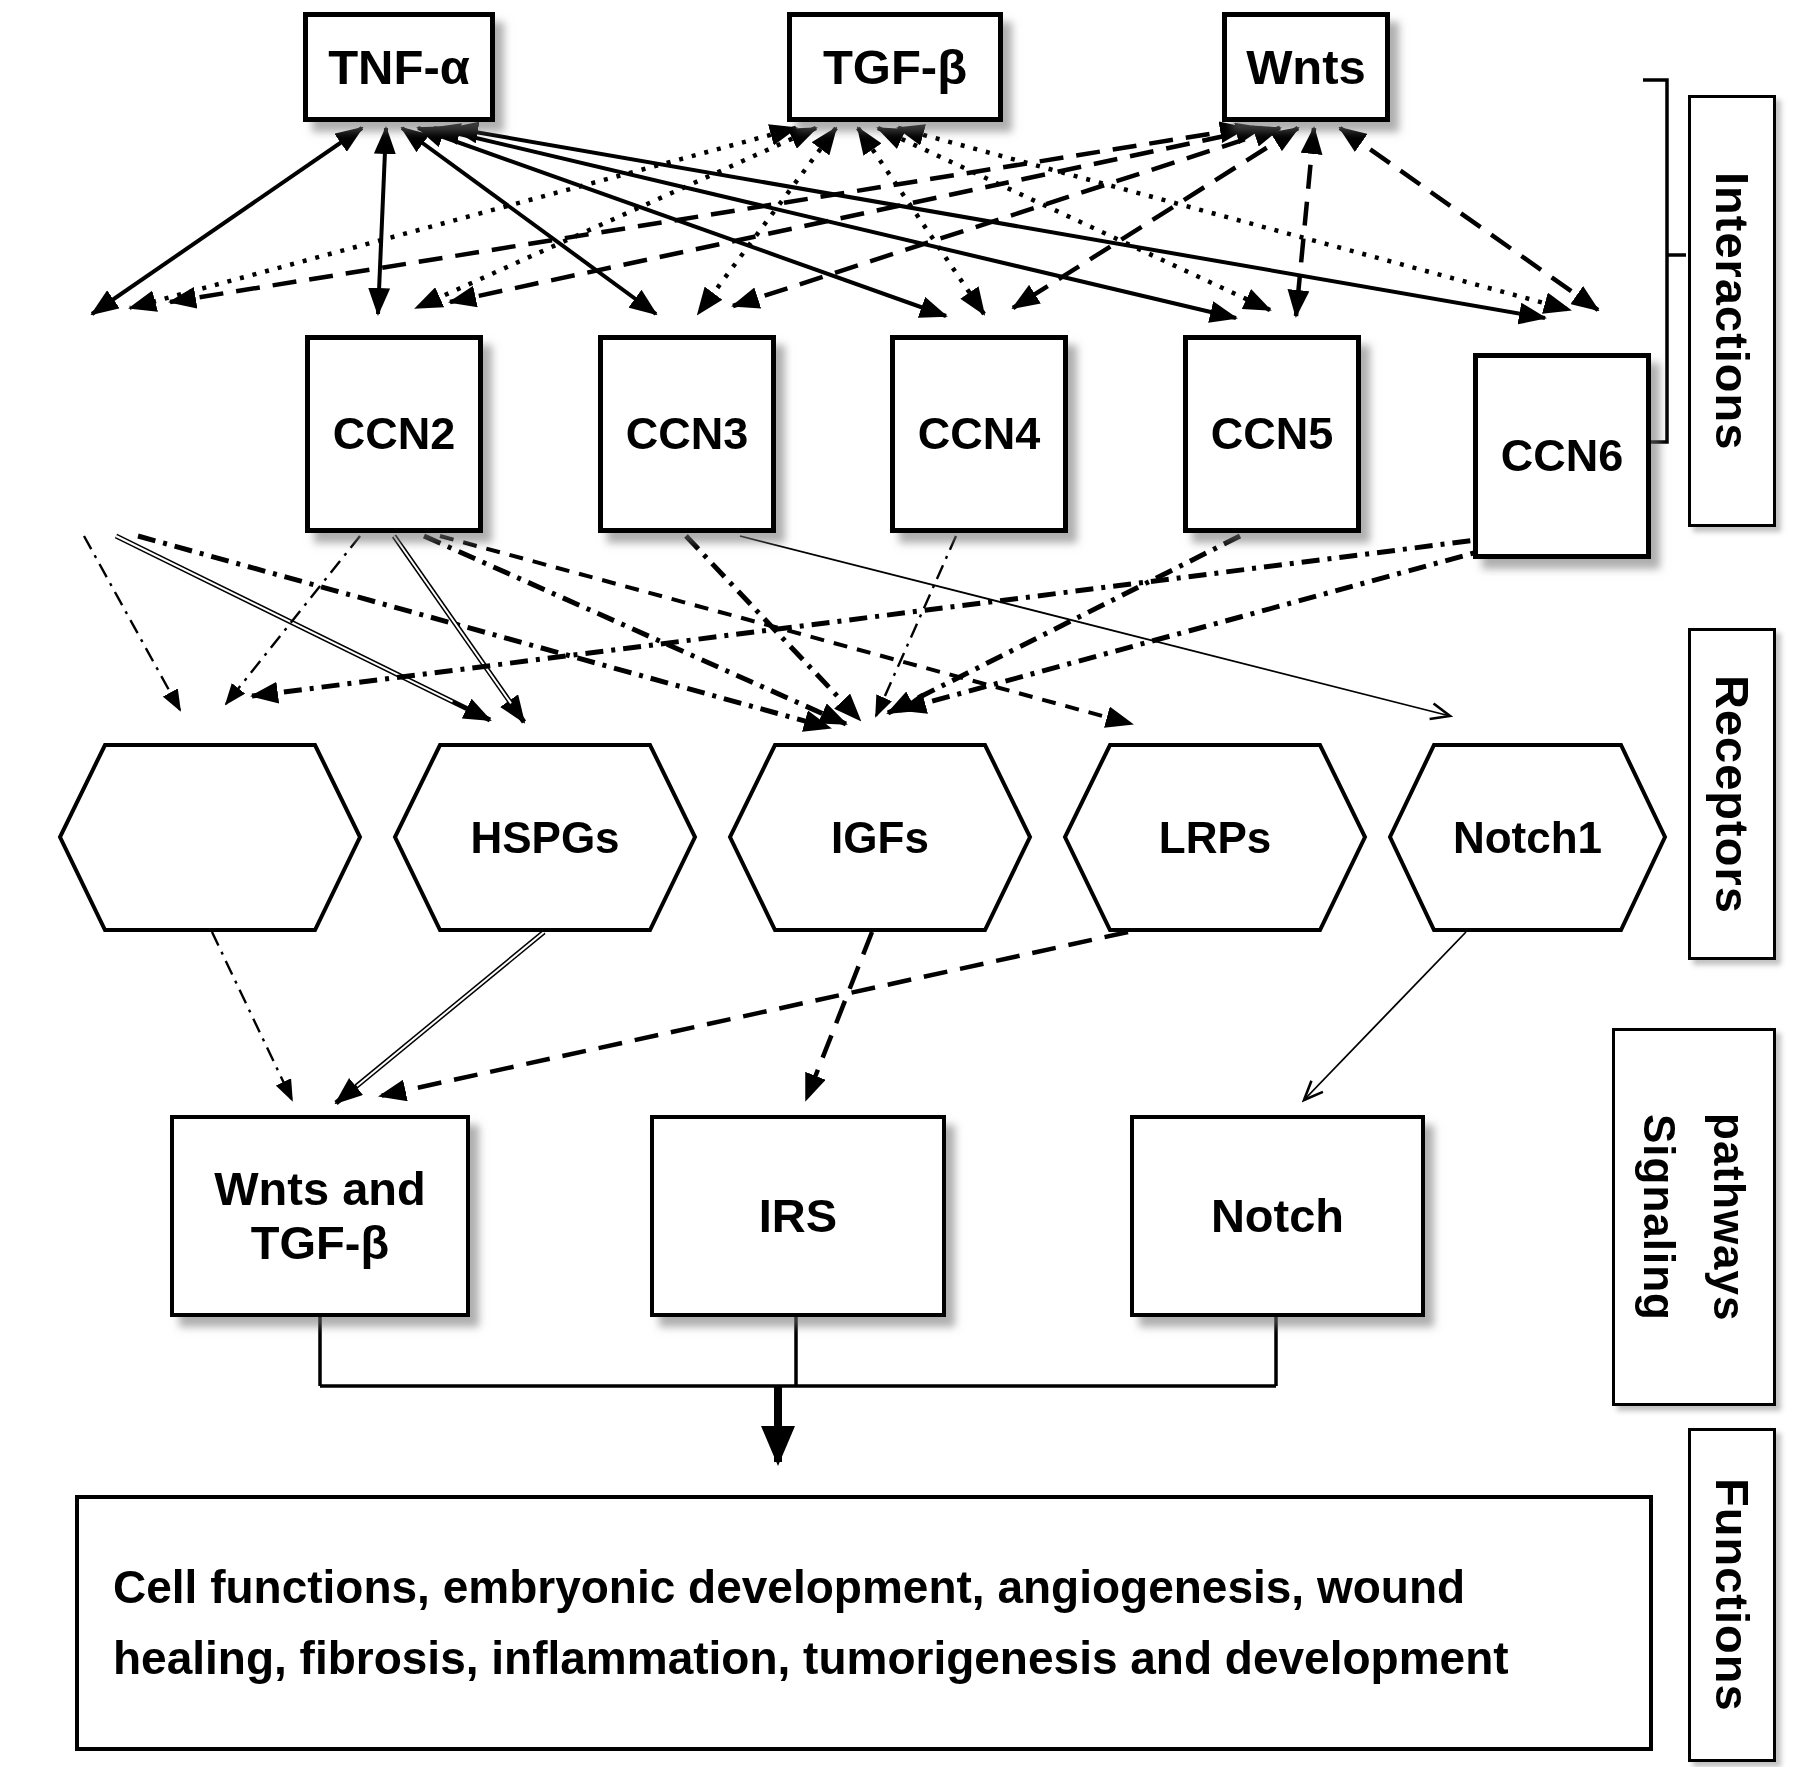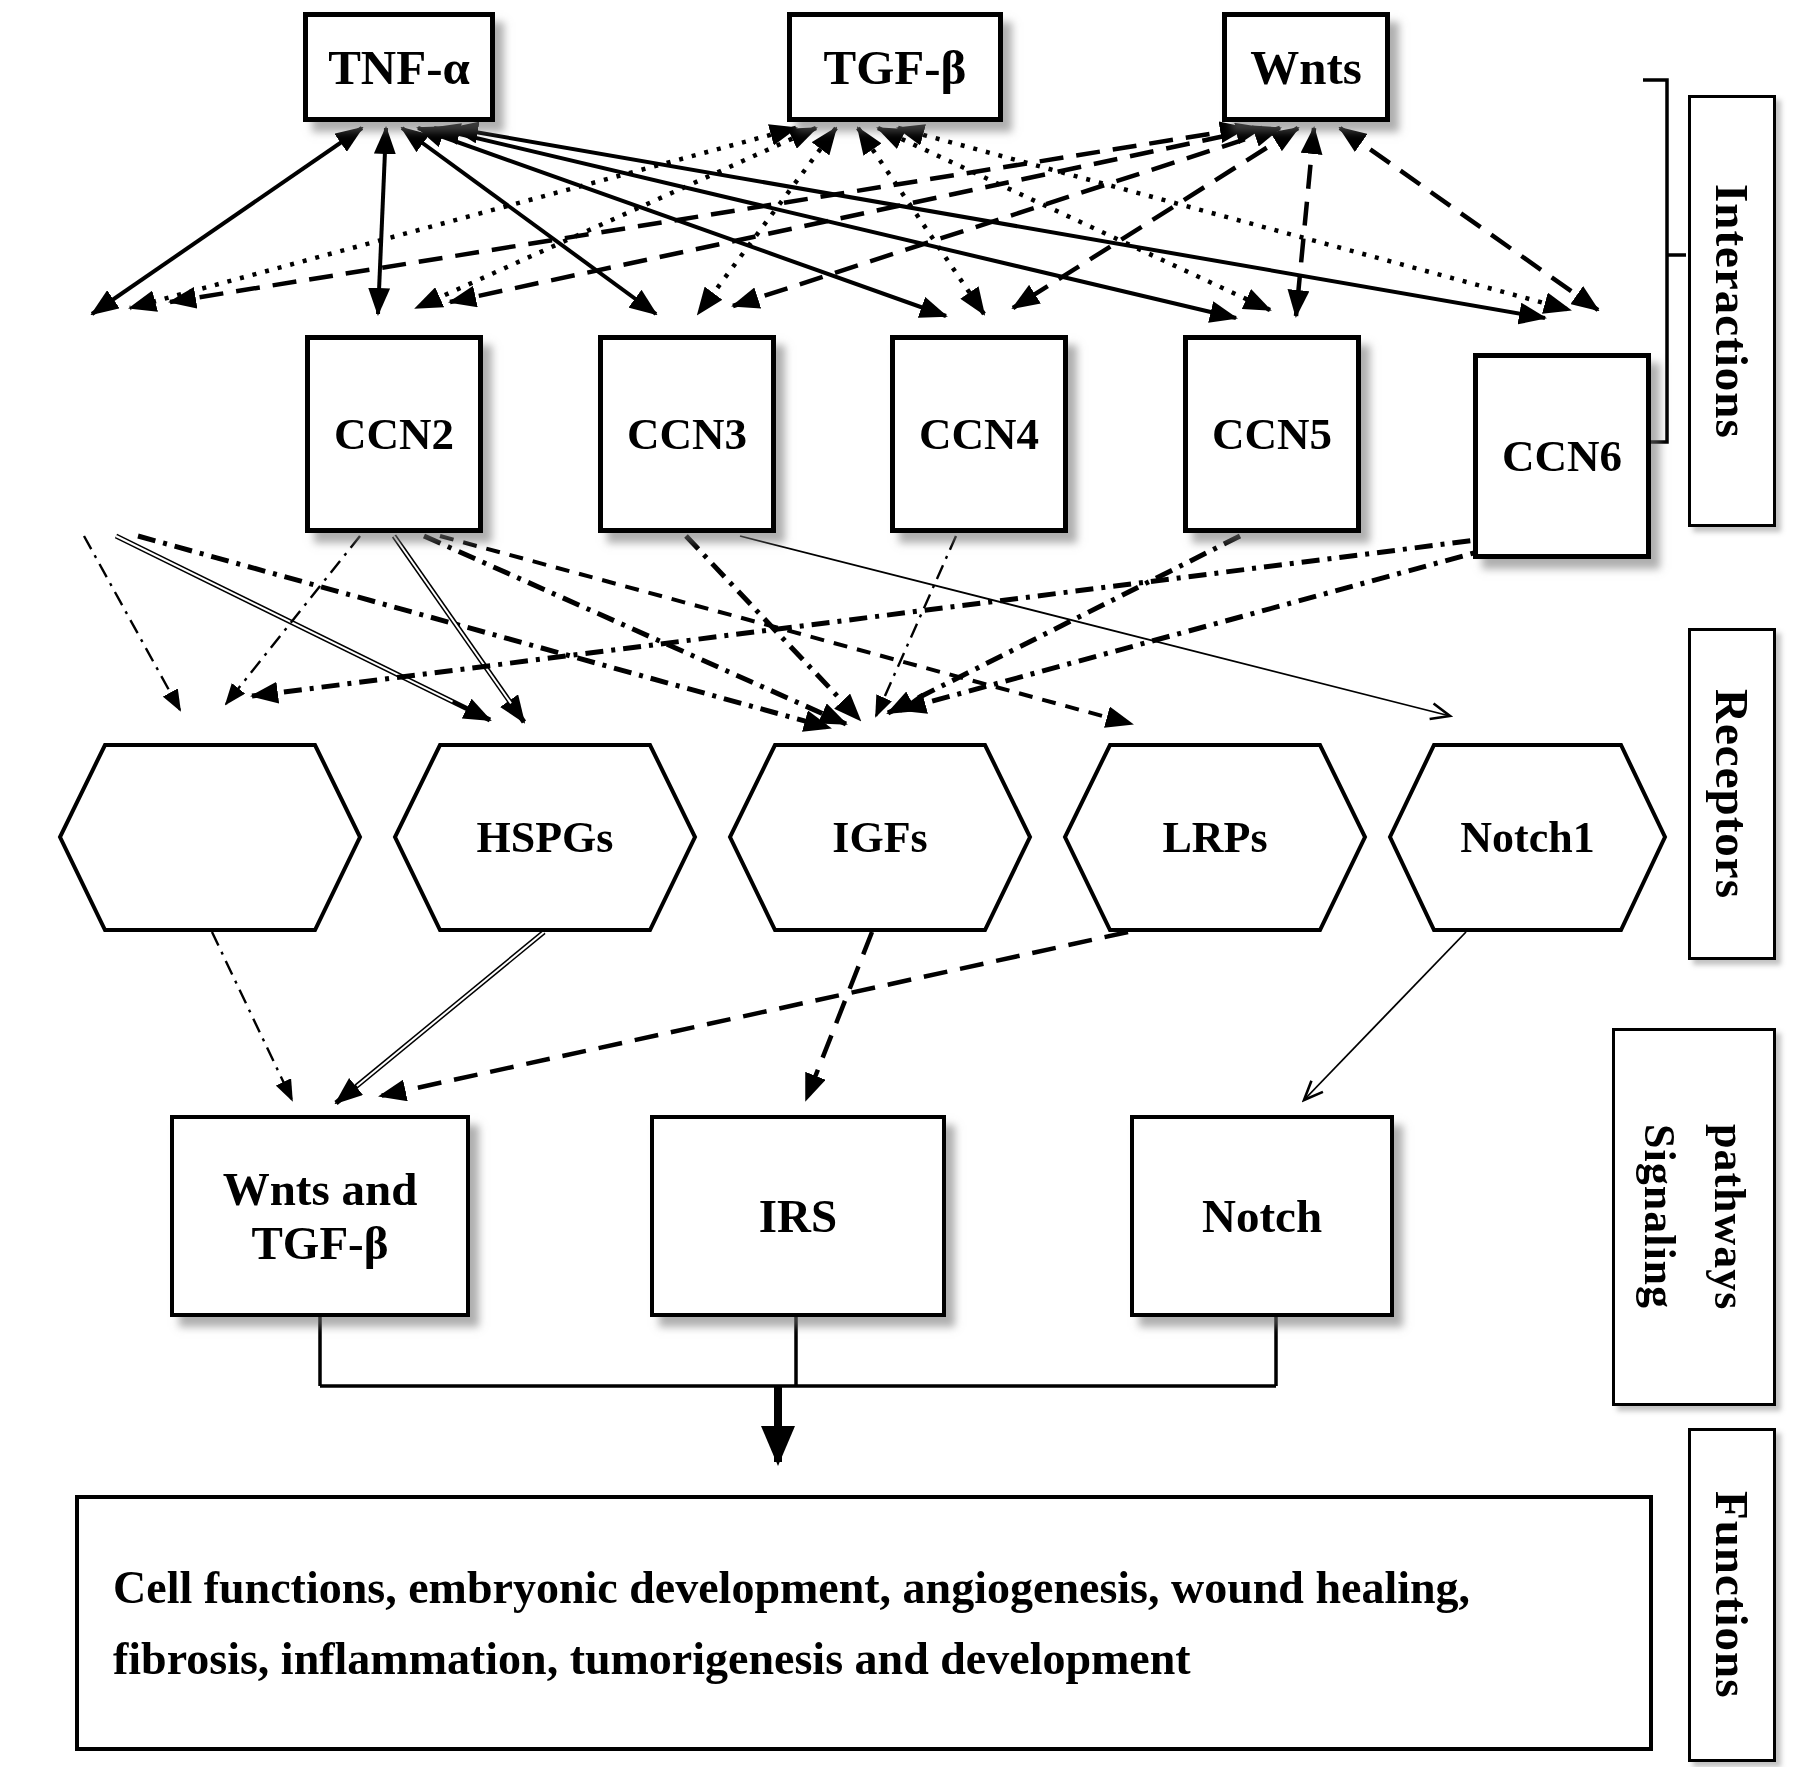--- a/index.html
+++ b/index.html
@@ -1,20 +1,20 @@
 <!DOCTYPE html>
 <html><head>
 <meta charset="utf-8">
 <style>
   html,body{margin:0;padding:0;background:#ffffff;}
   #canvas{
     position:relative;
     width:1795px;height:1767px;
     background:#ffffff;
-    font-family:Liberation Serif, serif;
+    font-family:Liberation Sans, sans-serif;
     overflow:hidden;
   }
   #edge-layer{position:absolute;left:0;top:0;width:1795px;height:1767px;}
   .box{
     position:absolute;
     background:#ffffff;
     border:5px solid #000;
     box-sizing:border-box;
     display:flex;align-items:center;justify-content:center;
     font-weight:bold;color:#000;text-align:center;
@@ -162,21 +162,21 @@
   <div class="hexlabel" style="left:1390px;top:745px;width:275px;height:185px">
     <span>Notch1</span>
   </div>
 
   <div class="box path" style="left:170px;top:1115px;width:300px;height:202px">
     <span>Wnts and TGF-β</span>
   </div>
   <div class="box path" style="left:650px;top:1115px;width:296px;height:202px">
     <span>IRS</span>
   </div>
-  <div class="box path" style="left:1130px;top:1115px;width:264px;height:202px">
+  <div class="box path" style="left:1130px;top:1115px;width:295px;height:202px">
     <span>Notch</span>
   </div>
 
   <div class="funcbox" style="left:75px;top:1495px;width:1578px;height:256px">
     <span>Cell functions, embryonic development, angiogenesis, wound healing, fibrosis, inflammation, tumorigenesis and development</span>
   </div>
 
   <div class="side-box" style="left:1688px;top:95px;width:88px;height:432px">
     <span class="vtext">Interactions</span>
   </div>

